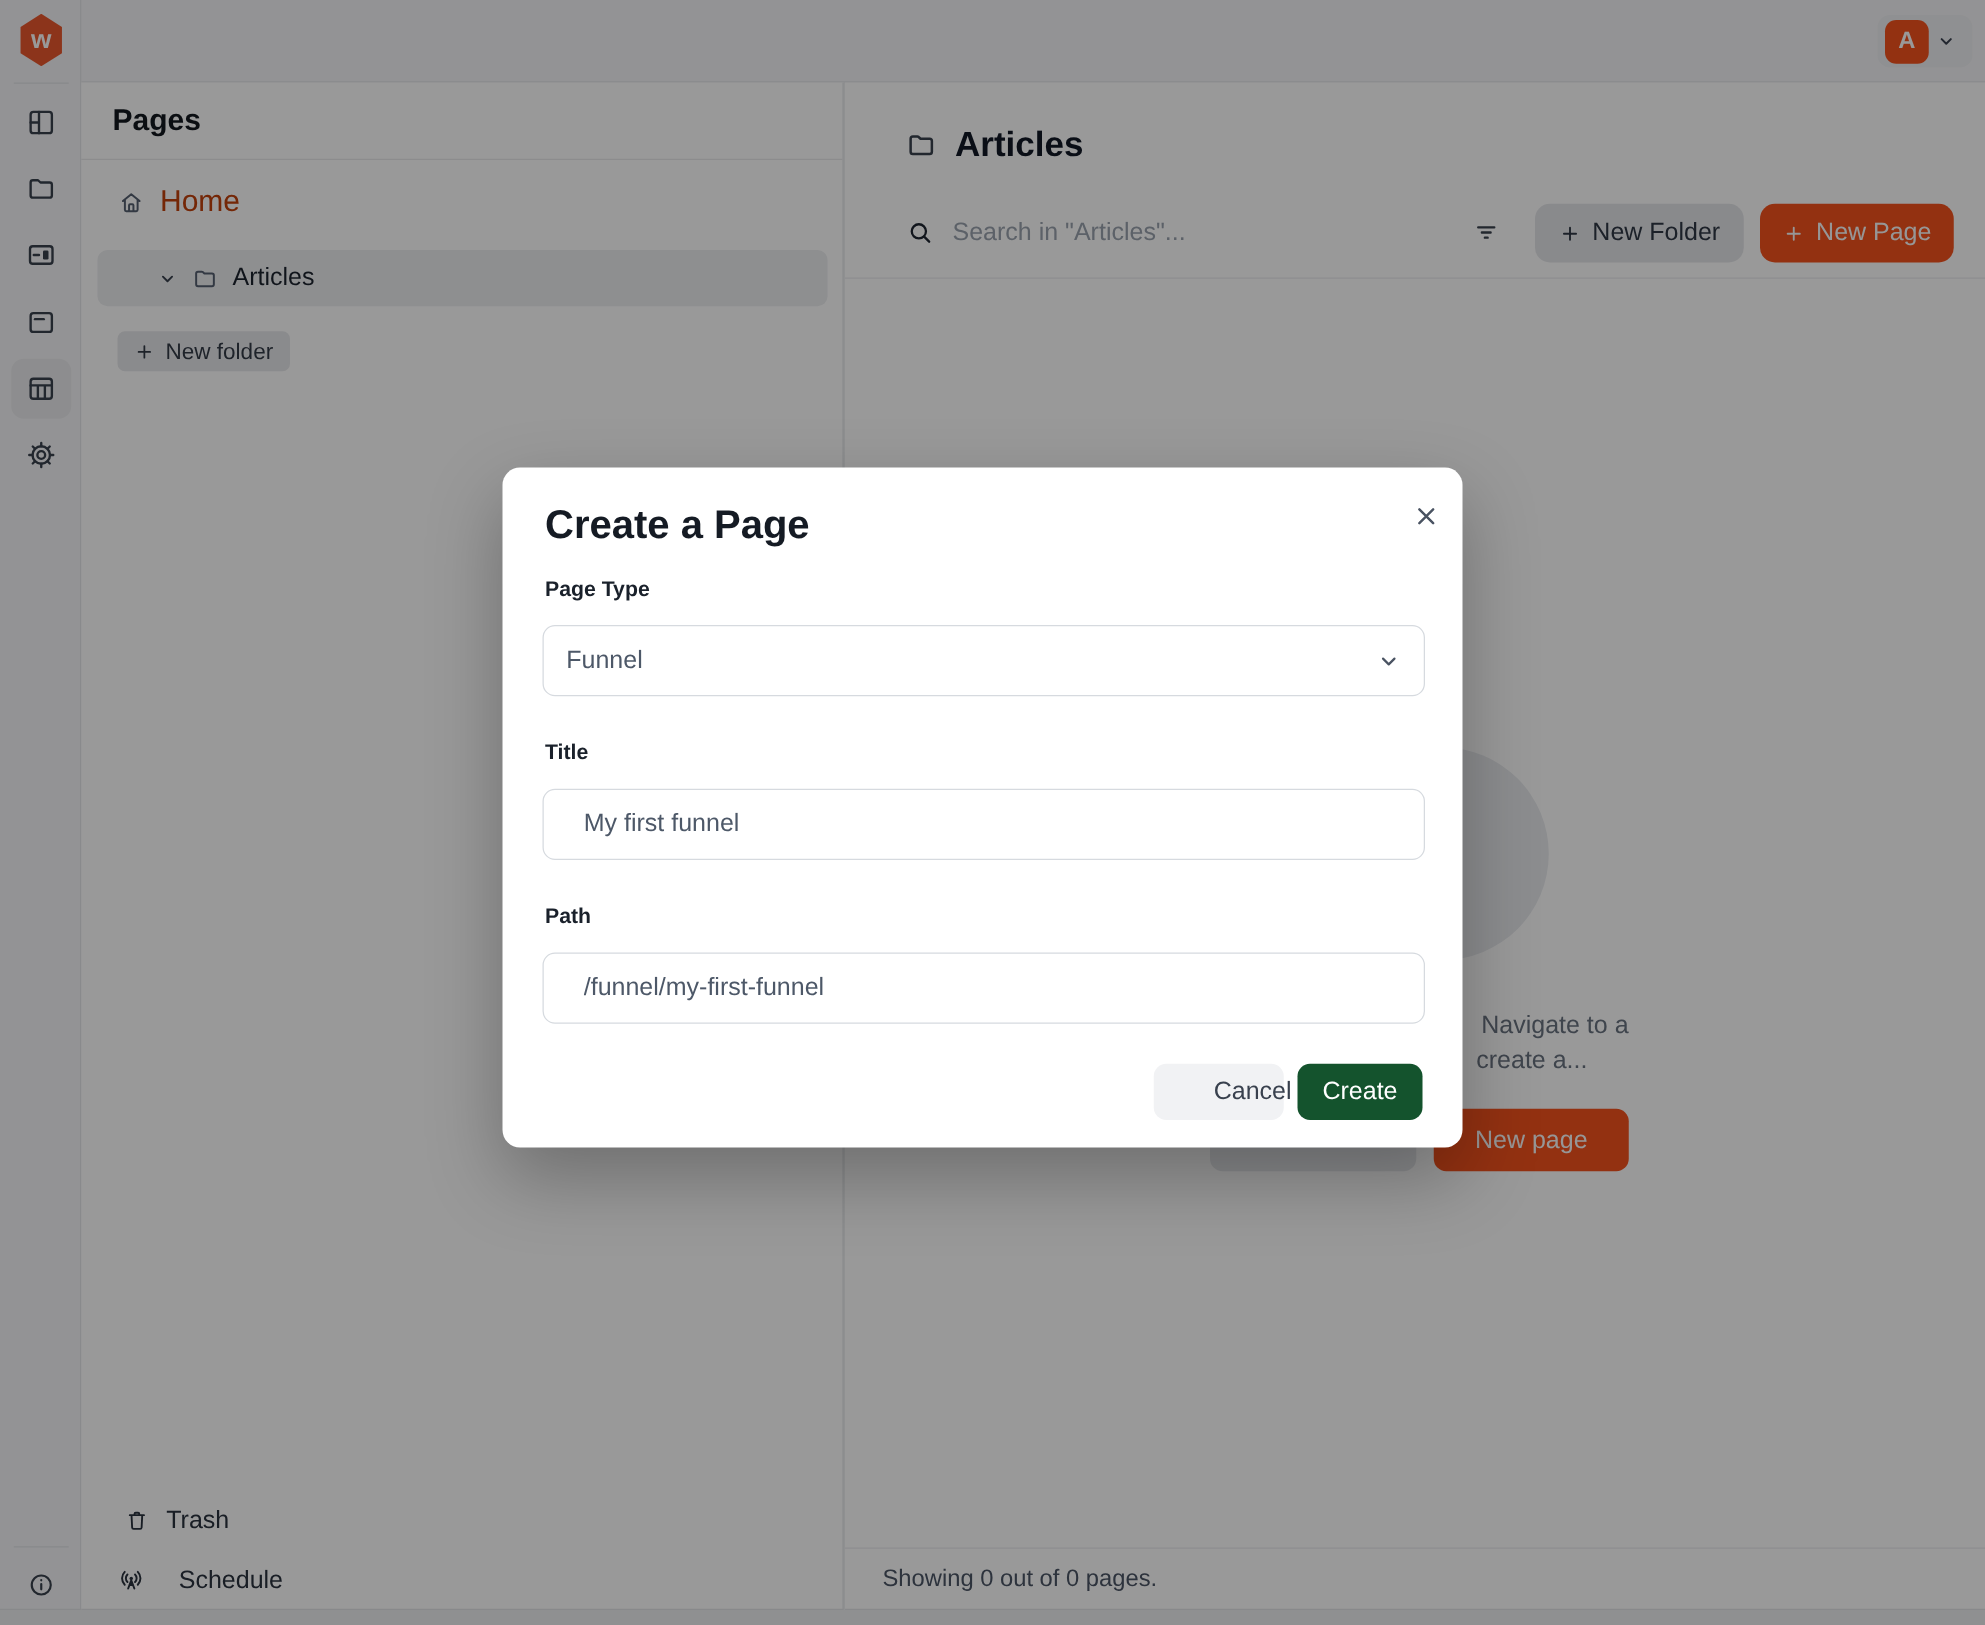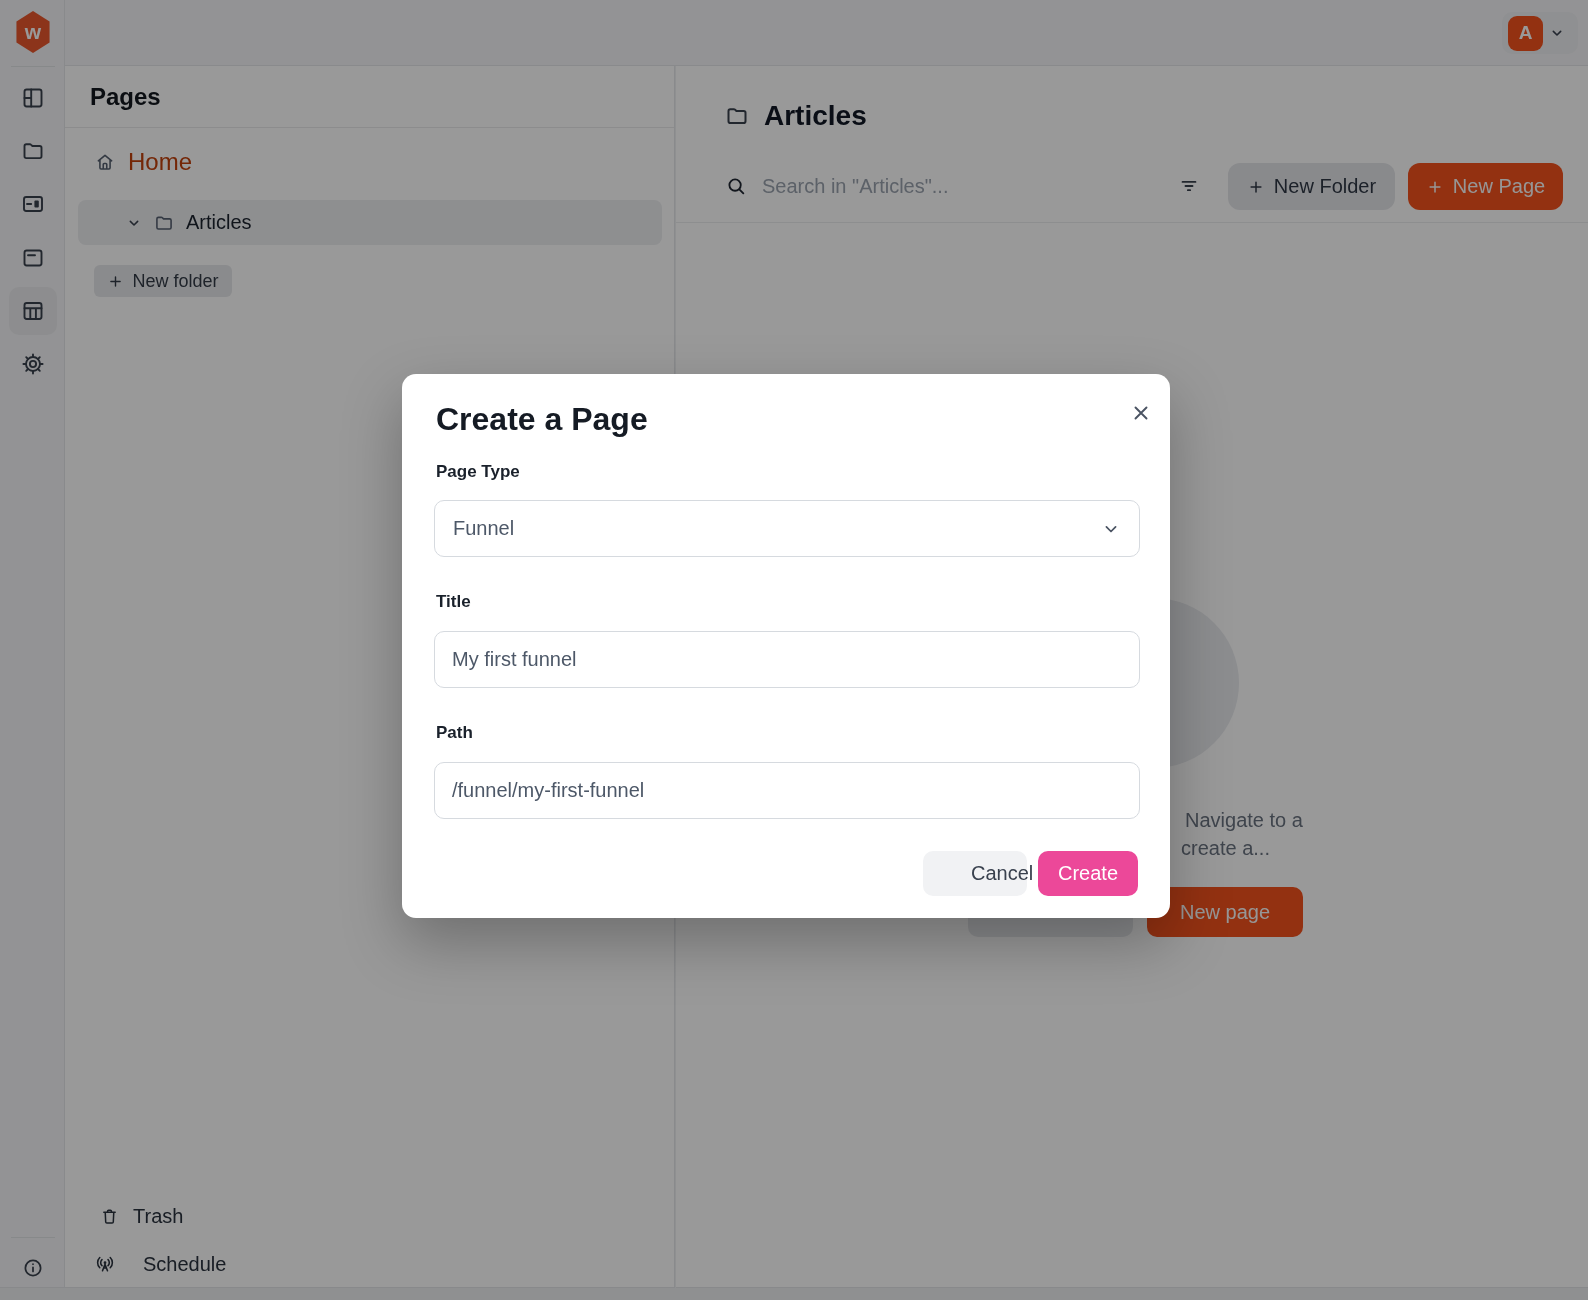--- a/index.html
+++ b/index.html
@@ -56,23 +56,23 @@
   .main-footer span{font-size:19px;color:#4c5666;}
 
   
   .overlay{position:absolute;inset:0;background:rgba(0,0,0,0.40);z-index:50;}
   .modal{position:absolute;left:402px;top:374px;width:768px;height:544px;background:#ffffff;border-radius:14px;box-shadow:0 24px 60px rgba(0,0,0,0.28);z-index:60;}
   .modal-title{position:absolute;left:34px;top:27px;font-size:32px;font-weight:600;color:#151b24;}
   .modal-close{position:absolute;left:728px;top:27px;width:24px;height:24px;border:none;background:transparent;padding:0;cursor:pointer;color:#4a5362;}
   .field-label{position:absolute;left:34px;font-size:17px;font-weight:600;color:#1a212b;}
   .select-box{position:absolute;left:32px;top:126px;width:706px;height:57px;border:1px solid #d6dadf;border-radius:10px;display:flex;align-items:center;padding:0 18px;cursor:pointer;}
   .select-value{font-size:20px;color:#4d5868;flex:1;}
-  .text-field{position:absolute;left:32px;width:706px;height:57px;border:1px solid #d6dadf;border-radius:10px;padding:0 17px;font-family:inherit;font-size:20px;color:#4d5868;outline:none;background:#fff;}
+  .text-field{position:absolute;left:32px;width:706px;height:57px;border:1px solid #d6dadf;border-radius:10px;padding:0 32px;font-family:inherit;font-size:20px;color:#4d5868;outline:none;background:#fff;}
   .btn-cancel{position:absolute;left:521px;top:477px;width:104px;height:45px;background:#f1f2f4;border:none;border-radius:10px;font-family:inherit;font-size:20px;color:#39414e;cursor:pointer;padding-left:48px;}
-  .btn-create{position:absolute;left:636px;top:477px;width:100px;height:45px;background:#ec4899;border:none;border-radius:10px;font-family:inherit;font-size:20px;color:#ffffff;cursor:pointer;}
+  .btn-create{position:absolute;left:636px;top:477px;width:100px;height:45px;background:#14532d;border:none;border-radius:10px;font-family:inherit;font-size:20px;color:#ffffff;cursor:pointer;}
 </style>
 </head>
 <body>
 
 <div class="screen">
 
   <div class="topbar">
     <div class="avatar-wrap">
       <div class="avatar">A</div>
       <span>
@@ -236,20 +236,23 @@
     </button>
 
     <div class="main-header-divider"></div>
 
     <div class="empty-circle"></div>
     <div class="empty-line1">Navigate to a</div>
     <div class="empty-line2">create a...</div>
     <button class="empty-secondary-btn"></button>
     <button class="empty-new-page-btn">New page</button>
 
+    <div class="main-footer">
+      <span>Showing 0 out of 0 pages.</span>
+    </div>
   </div>
 
   <div class="overlay"></div>
 
   <div class="modal">
     <div class="modal-title">Create a Page</div>
     <button class="modal-close">
       <svg width="22" height="22" viewBox="0 0 24 24" fill="none" stroke="currentColor" stroke-width="2.1" stroke-linecap="round">
           <path d="M6 6 L18 18 M18 6 L6 18"></path>
         </svg>

